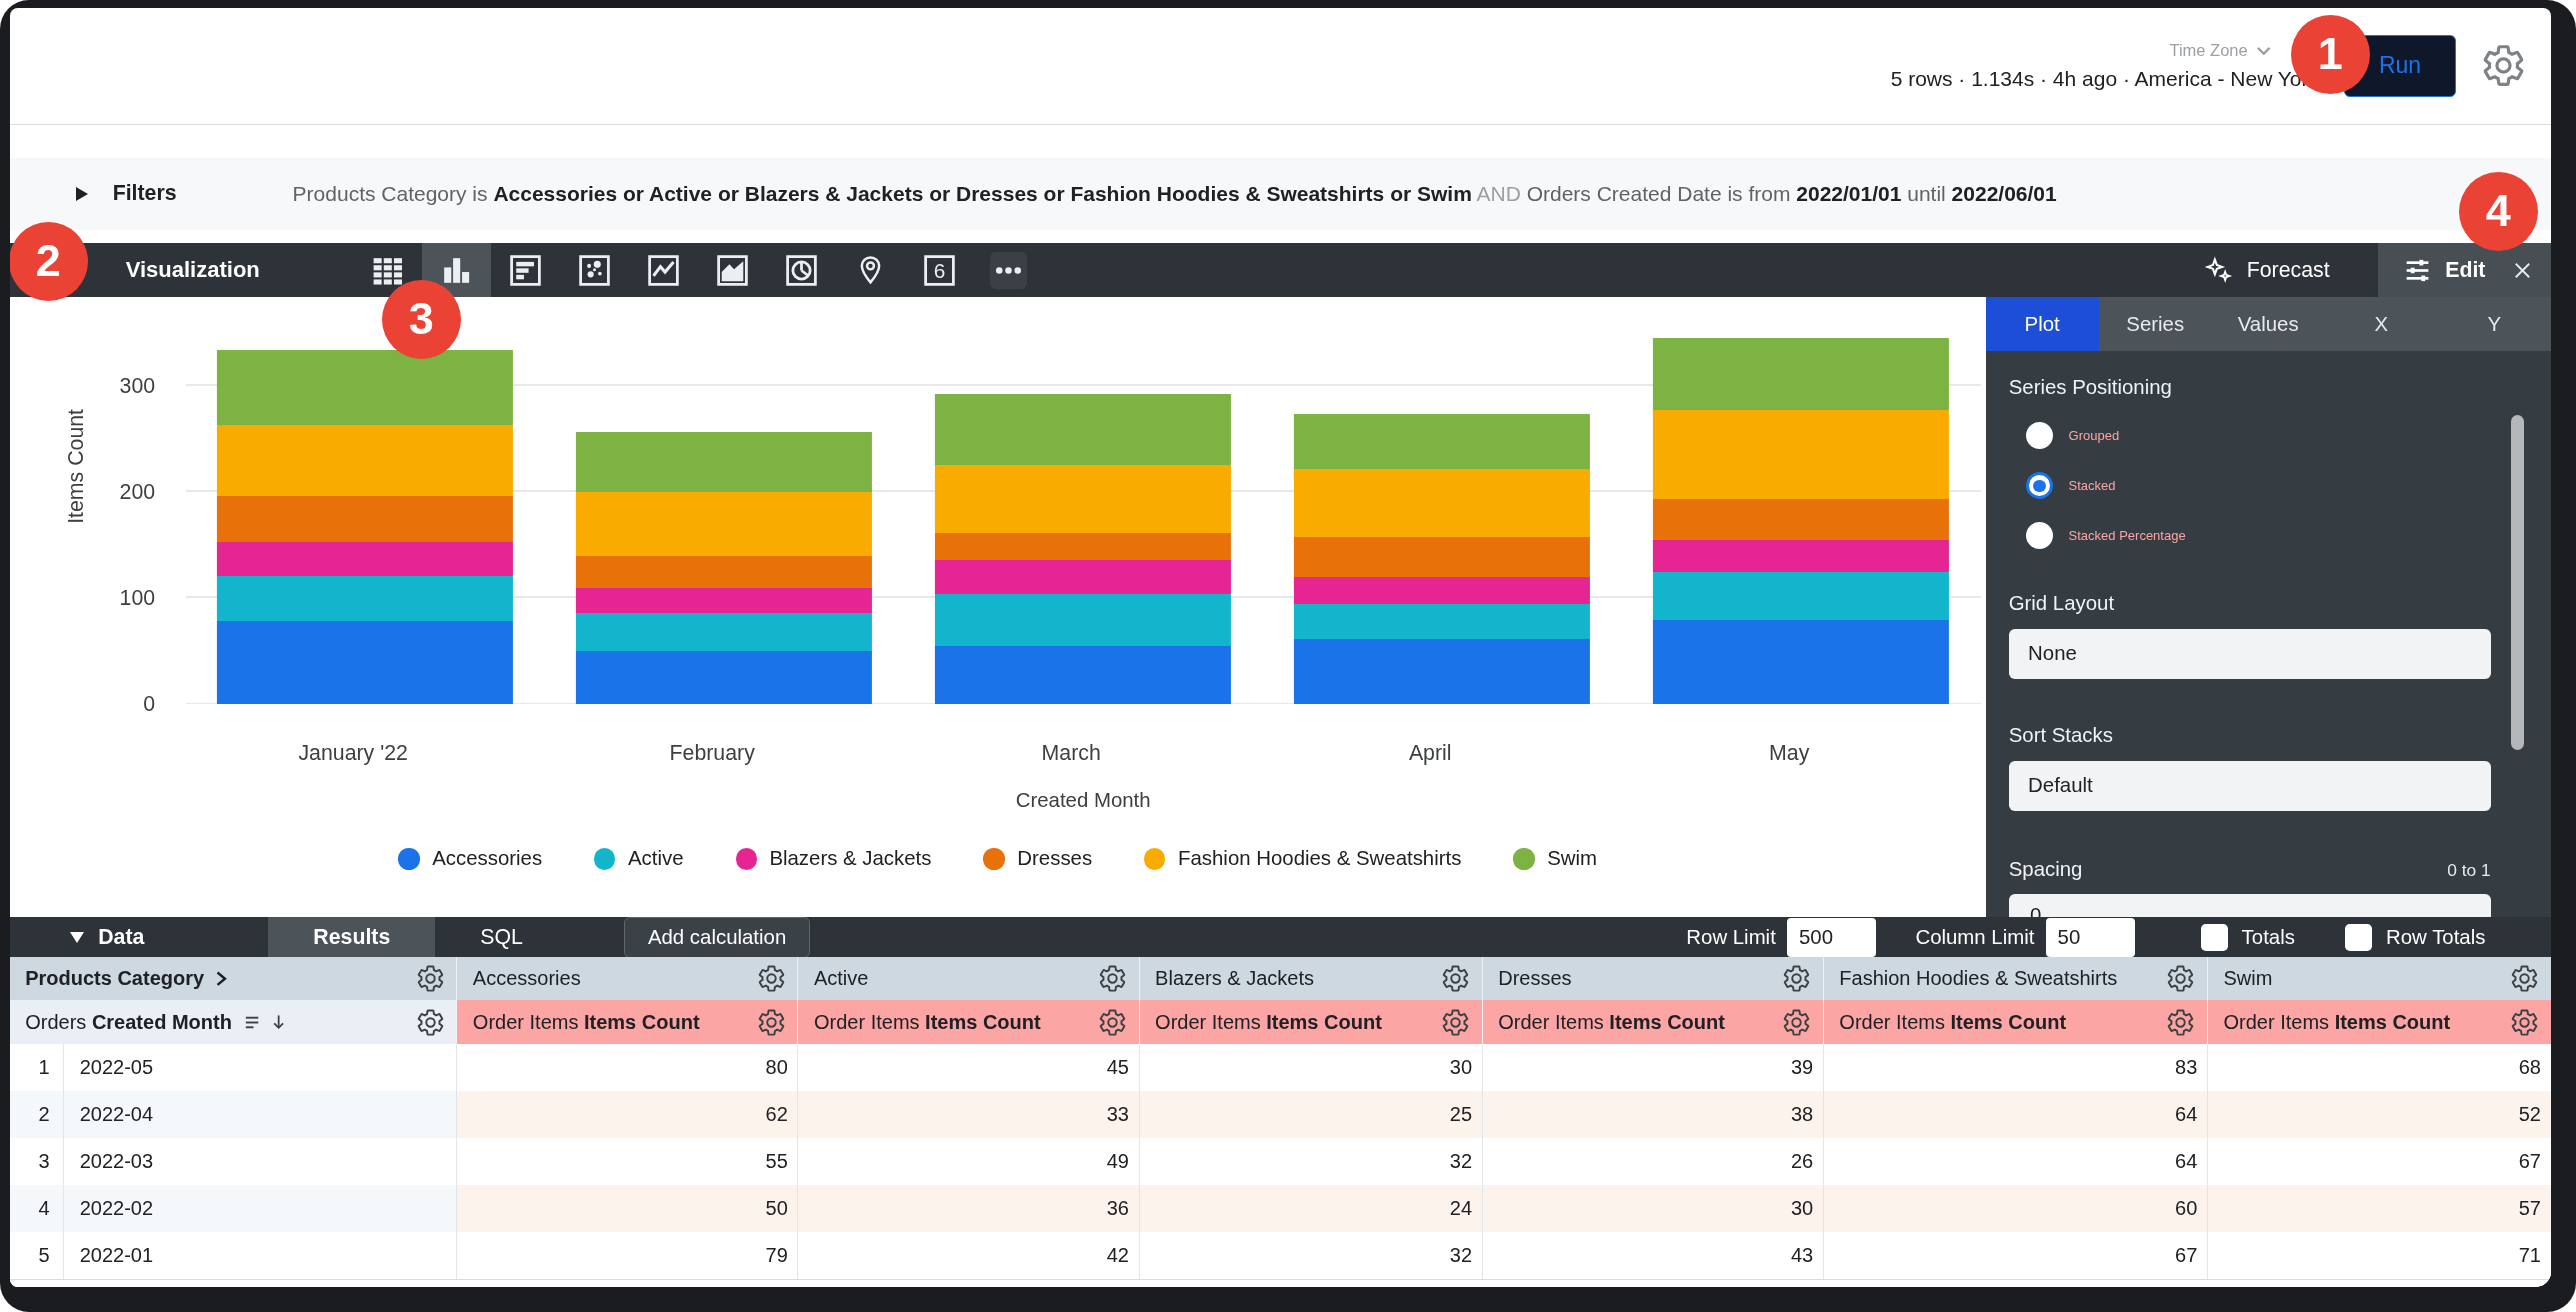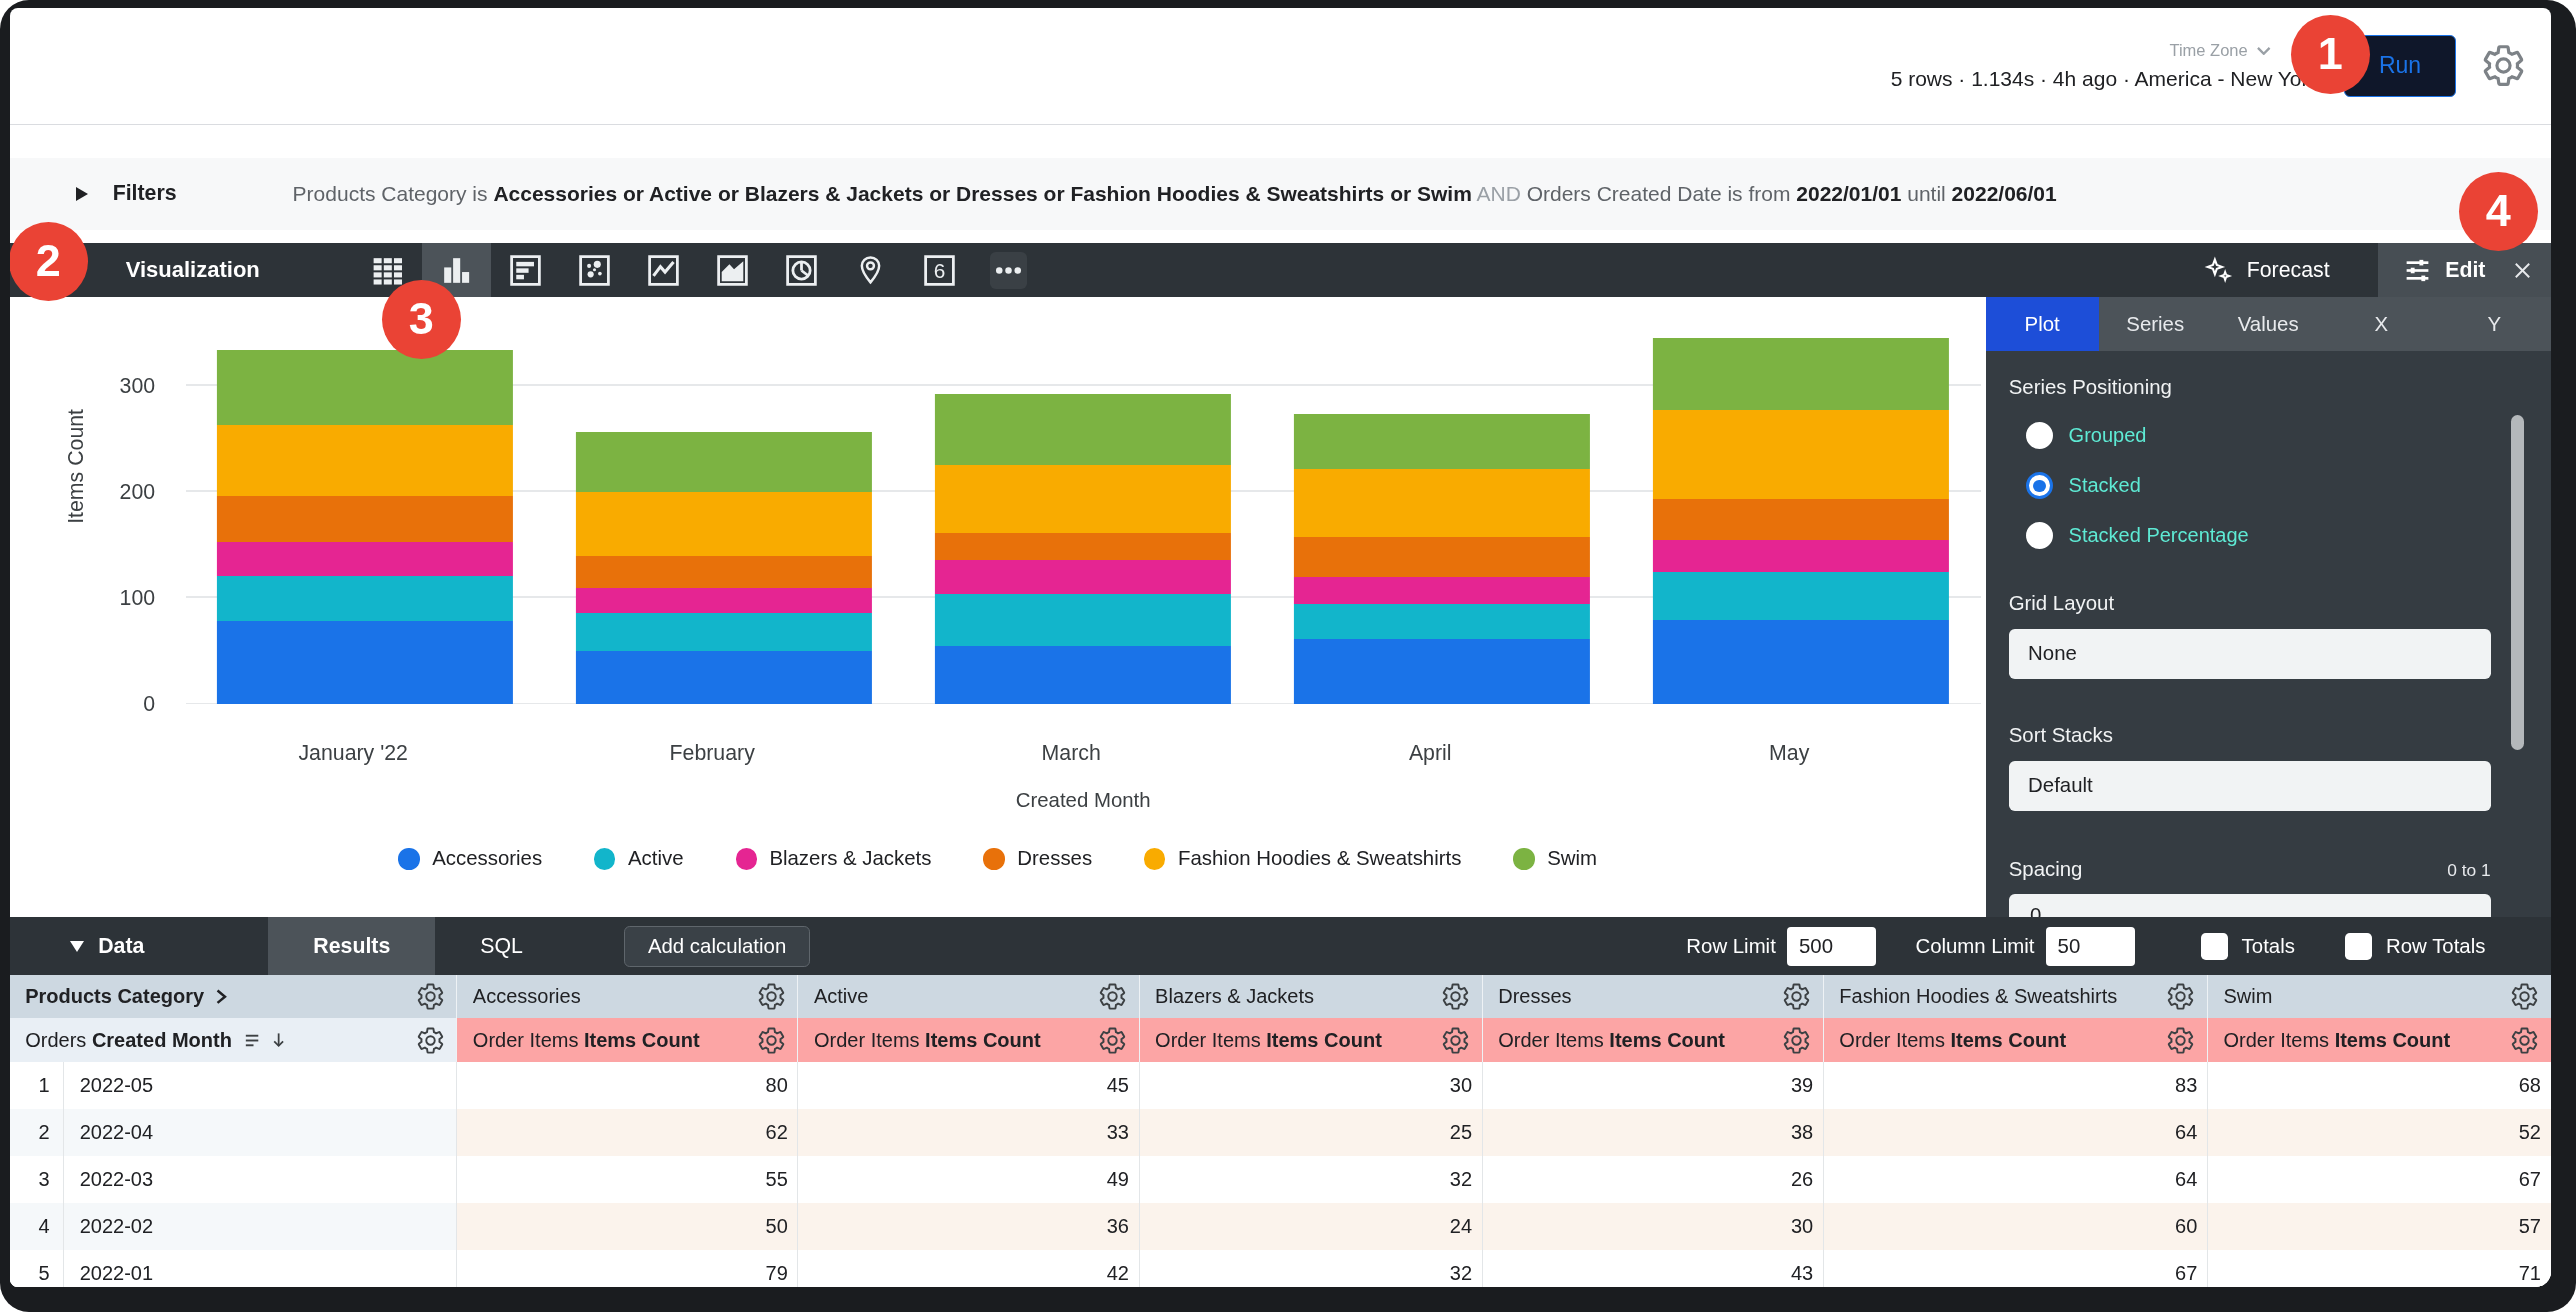--- a/index.html
+++ b/index.html
@@ -58,30 +58,30 @@
   .edit-panel{width:565px;background:#353c42;display:flex;flex-direction:column;position:relative;}
   .edit-tabs{height:54px;flex:0 0 auto;background:#4c5359;display:flex;}
   .etab{flex:1;display:flex;align-items:center;justify-content:center;color:#e8eaed;font-size:20.4px;cursor:pointer;}
   .etab.active{background:#1d4ed8;color:#fff;font-weight:400;}
   .edit-body{flex:1;padding:25px 23px 0 23px;position:relative;overflow:hidden;}
   .ep-heading{color:#f1f3f4;font-size:20.4px;font-weight:500;}
   .radio-row{display:flex;align-items:center;gap:15.5px;margin:23px 0 0 17.4px;cursor:pointer;}
   .radio{width:27px;height:27px;border-radius:50%;background:#fff;box-sizing:border-box;position:relative;flex:0 0 auto;}
   .radio.sel{border:3.9px solid #1a73e8;}
   .radio.sel::after{content:"";position:absolute;left:50%;top:50%;width:12.6px;height:12.6px;margin:-6.3px 0 0 -6.3px;border-radius:50%;background:#1a73e8;}
-  .radio-label{color:#5eead4;font-size:20px;}
+  .radio-label{color:#fca5a5;font-size:13px;}
   .mt44{margin-top:43px;} .mt46{margin-top:45px;}
   .ep-select{height:50px;width:482px;background:#f1f3f4;border-radius:5.8px;display:flex;align-items:center;padding-left:19.4px;font-size:20.4px;color:#202124;margin-top:13.6px;box-sizing:border-box;cursor:pointer;}
   .spacing-row{display:flex;justify-content:space-between;align-items:baseline;margin-top:47px;width:482px;}
   .range-hint{color:#e8eaed;font-size:17.4px;}
   .spacing-input{height:50px;width:482px;background:#f1f3f4;border-radius:5.8px;margin-top:13.6px;box-sizing:border-box;padding:9.7px 0 0 21.3px;font-size:20.4px;color:#202124;}
   .ep-scrollbar{position:absolute;right:27px;top:64px;width:12.6px;height:335px;background:#b4b8bb;border-radius:6.8px;}
 
   
-  .databar{height:58px;flex:0 0 auto;background:#2d3338;display:flex;align-items:center;}
+  .databar{height:40px;flex:0 0 auto;background:#2d3338;display:flex;align-items:center;}
   .data-title{display:flex;align-items:center;gap:14.5px;color:#fff;font-weight:700;font-size:21.3px;margin-left:60px;cursor:pointer;}
   .caret-down{width:0;height:0;border-top:11.6px solid #fff;border-left:7.8px solid transparent;border-right:7.8px solid transparent;}
   .dtabs{display:flex;height:100%;margin-left:76px;}
   .dtab{height:100%;padding:0 45px;display:flex;align-items:center;color:#fff;font-size:21.3px;cursor:pointer;}
   .dtab.active{background:#4c5359;font-weight:700;margin-left:48px;}
   .add-calc{margin-left:56px;height:41px;padding:0 23px;border:1.9px solid #5f666c;border-radius:5.8px;background:#3a4147;color:#fff;font-size:20.4px;display:flex;align-items:center;cursor:pointer;}
   .db-right{margin-left:auto;display:flex;align-items:center;padding-right:54px;color:#fff;font-size:20.4px;}
   .db-label{margin-right:11.6px;}
   .db-input{width:89px;height:39px;background:#fff;border:none;border-radius:3.9px;font-size:20.4px;padding:0 11.6px;color:#202124;box-sizing:border-box;font-family:"Liberation Sans",sans-serif;}
   .gap28{width:27px;} .gap40{width:39px;}

